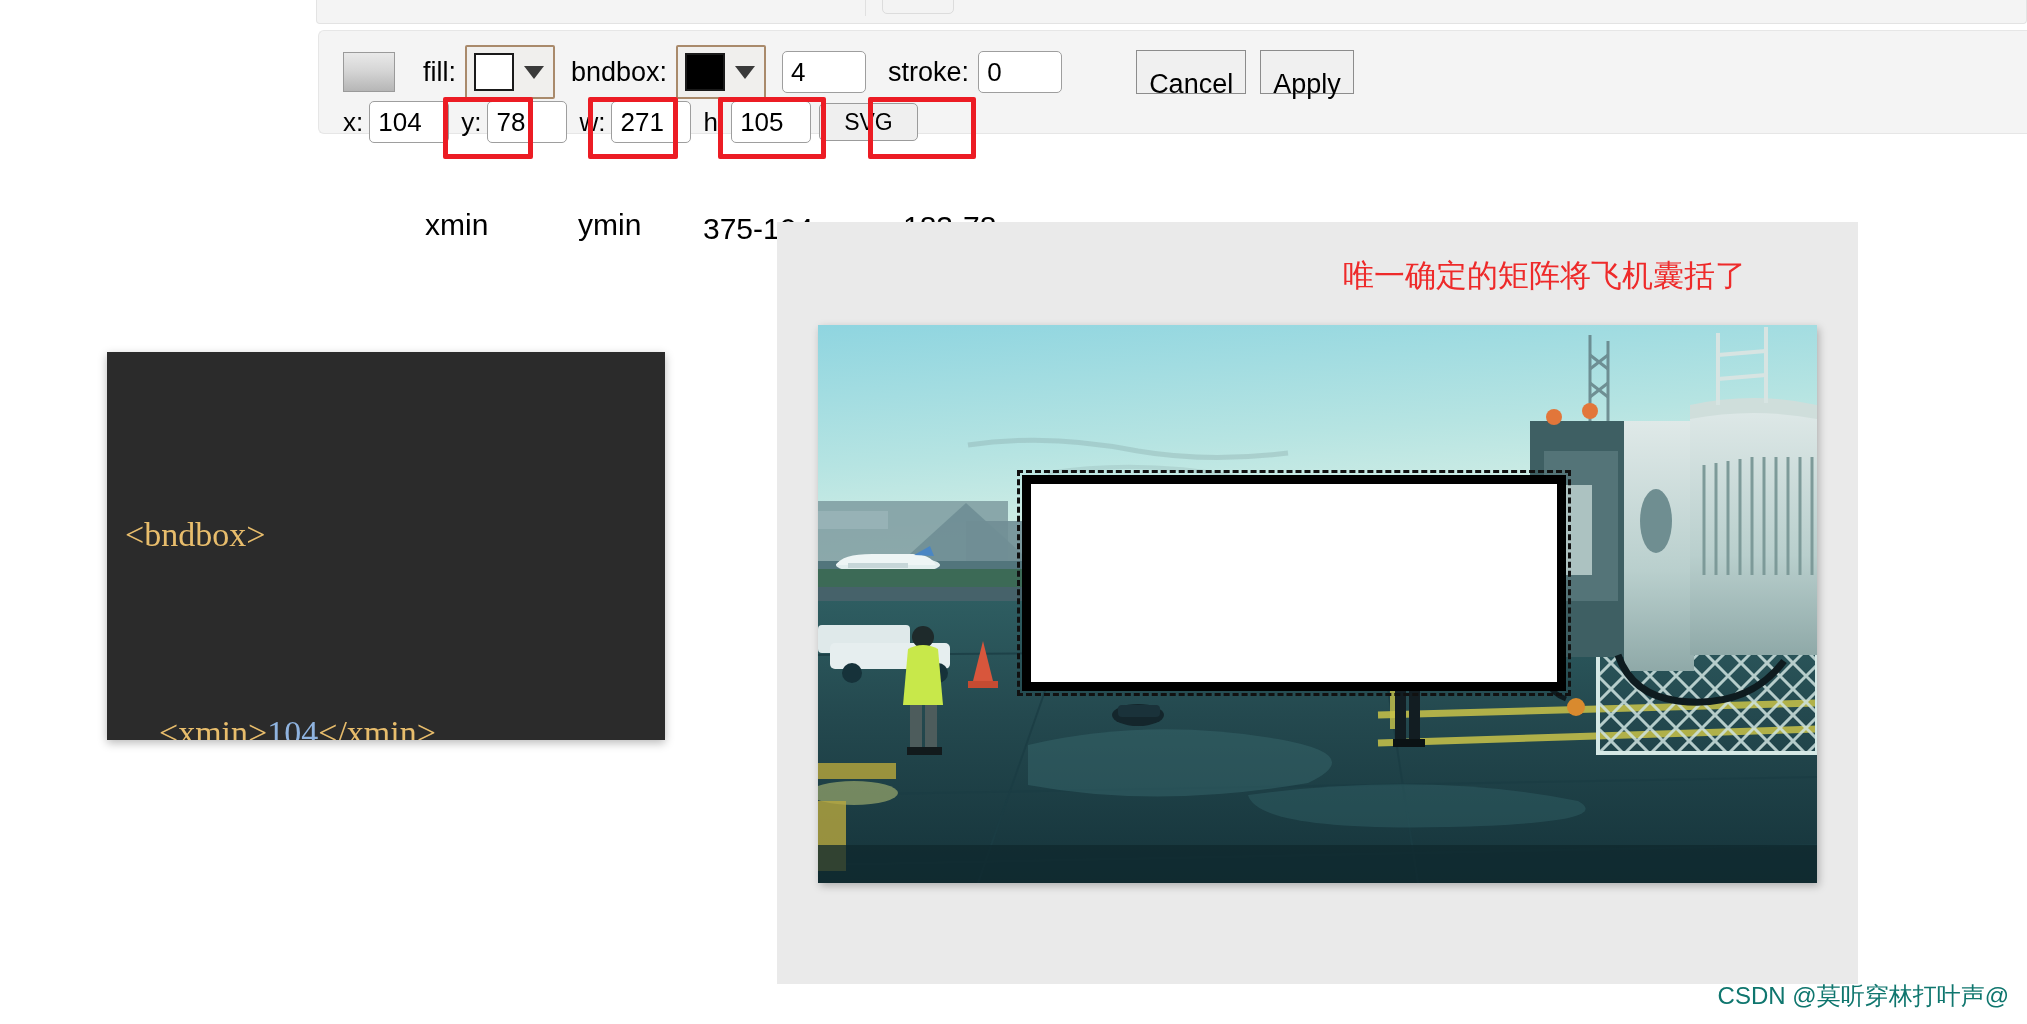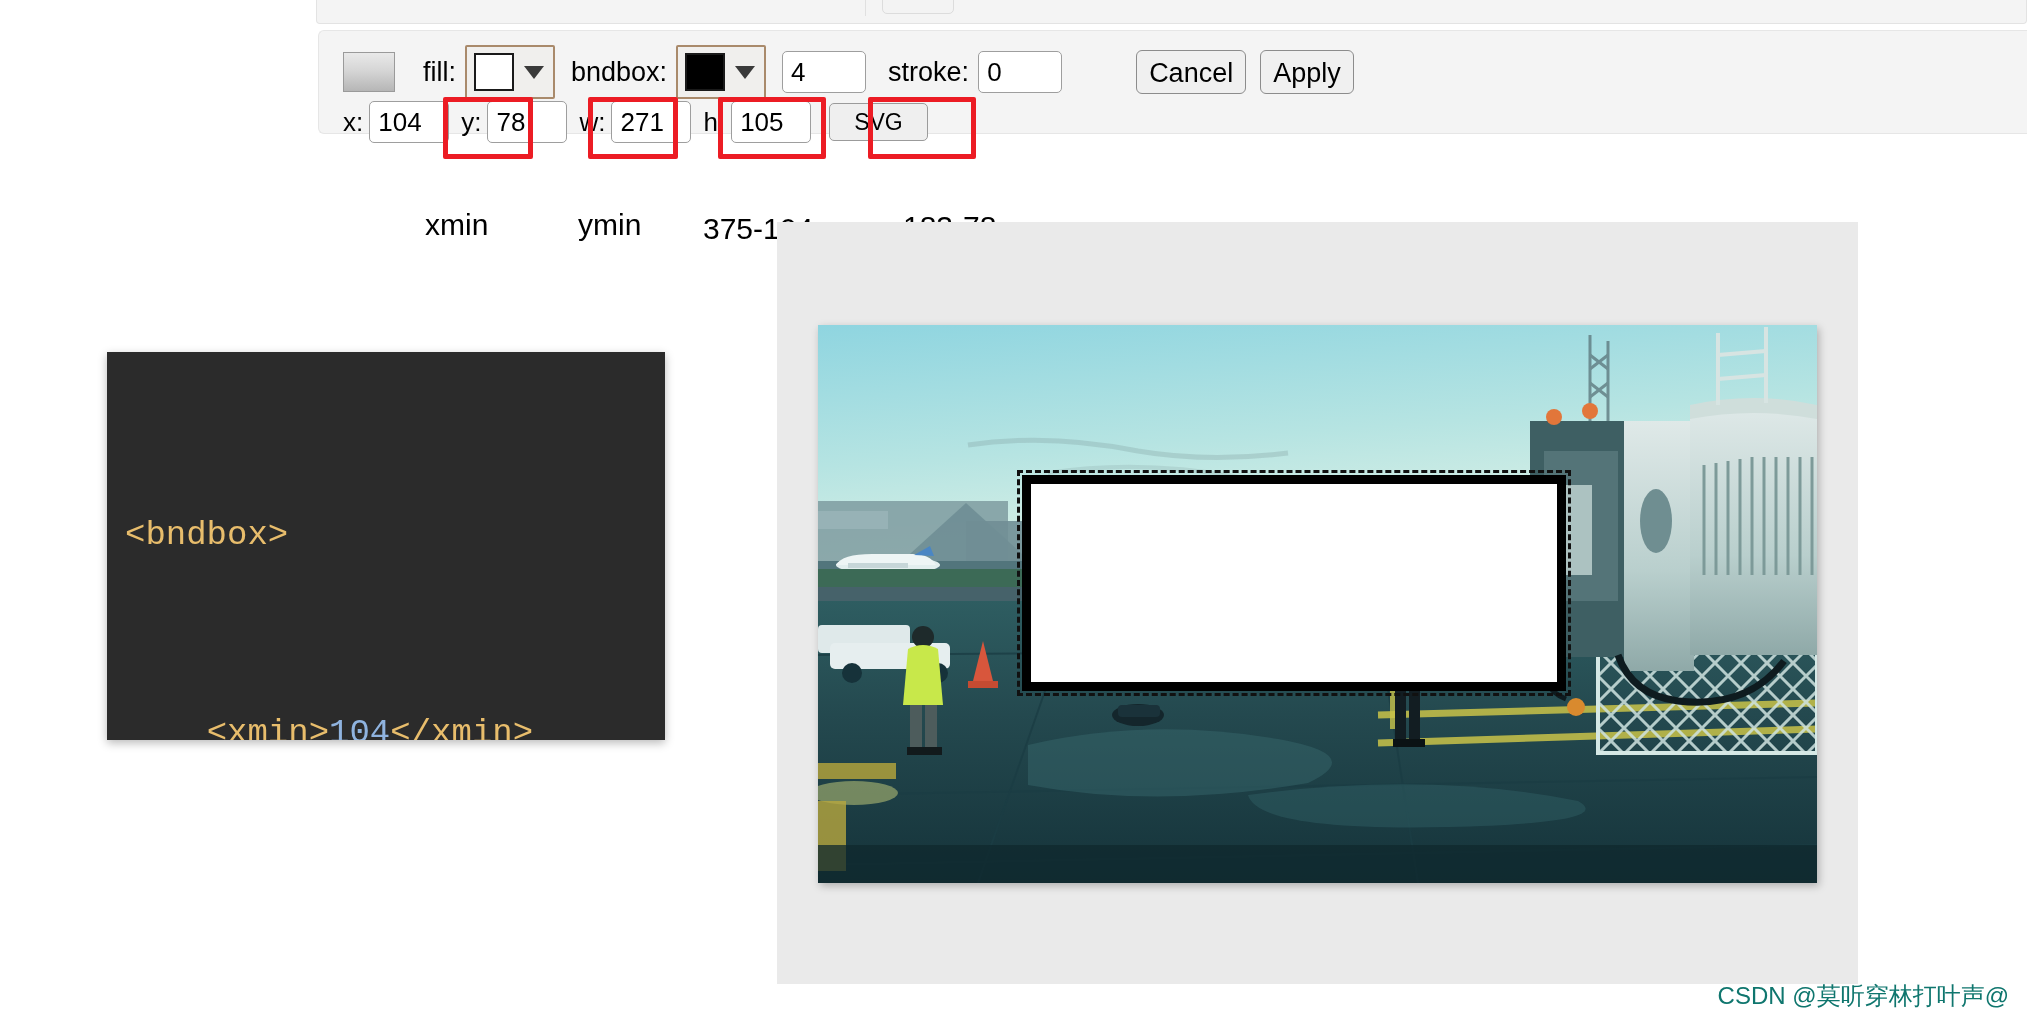--- a/index.html
+++ b/index.html
@@ -85,24 +85,24 @@
     line-height: 40px;
   }
   .w-stroke { width: 84px; margin-right: 22px; }
   .w-radius { width: 84px; }
   .w-num    { width: 80px; }
 
   .btn {
     height: 44px;
     background: #f0f0f0;
     border: 1px solid #8c8c8c;
-    border-radius: 6px;
+    border-radius: 0;
     font-family: "Liberation Sans", sans-serif;
     font-size: 27px; color: #000;
-    padding: 1px 12px;
+    padding: 12px 12px;
     line-height: 42px;
     cursor: pointer;
   }
   .btn-cancel { margin-left: 0; }
   .btn-apply  { margin-left: 14px; }
   .btn-svg {
     height: 38px; font-size: 23px; line-height: 36px; padding: 0 24px;
     background: #efefef; border:1px solid #9b9b9b; border-radius: 5px;
   }
 
@@ -126,21 +126,21 @@
   
   .undo-icon { position: absolute; right: 6px; top: 42px; width: 64px; height: 48px; }
 
   
   .code-card {
     position: absolute; left: 107px; top: 352px;
     width: 558px; height: 388px;
     background: #2b2b2b;
     box-shadow: 0 3px 9px rgba(0,0,0,.28);
     padding: 18px 0 2px 0;
-    font-family: Liberation Mono, monospace;
+    font-family: Liberation Serif, serif;
     font-size: 34px;
     line-height: 66px;
     white-space: pre;
     overflow: hidden;
   }
   .code-line { padding-left: 18px; color: #e8bd6c; }
   .tag { color: #e8bd6c; }
   .num { color: #8fb3df; }
 
   
@@ -234,21 +234,21 @@
       <span class="lbl-sm">x:</span>
       <input class="txtin w-num" style="margin-right: 12px;" value="104">
 
       <span class="lbl-sm">y:</span>
       <input class="txtin w-num" style="margin-right: 12px;" value="78">
 
       <span class="lbl-sm">w:</span>
       <input class="txtin w-num" style="margin-right: 12px;" value="271">
 
       <span class="lbl-sm">h:</span>
-      <input class="txtin w-num" style="margin-right: 18px;" value="105">
+      <input class="txtin w-num" style="margin-right: 8px;" value="105">
 
       <button class="btn btn-svg">SVG</button>
     </div>
   </div>
 
   <div class="redbox" style="left:443px; top:97px;  width:90px;  height:62px;"></div>
   <div class="redbox" style="left:588px; top:97px;  width:90px;  height:62px;"></div>
   <div class="redbox" style="left:718px; top:97px;  width:108px; height:62px;"></div>
   <div class="redbox" style="left:868px; top:97px;  width:108px; height:62px;"></div>
 
@@ -261,20 +261,21 @@
     <div class="code-line"><span class="tag">&lt;bndbox&gt;</span></div>
     <div class="code-line">    <span class="tag">&lt;xmin&gt;</span><span class="num">104</span><span class="tag">&lt;/xmin&gt;</span></div>
     
     
     
     
   </div>
 
   <div class="canvas"></div>
 
+  <div class="canvas-title">唯一确定的矩阵将飞机囊括了</div>
 
   <div class="photo">
     <svg width="999" height="558" viewBox="0 0 999 558" style="position:absolute;left:0;top:0">
       <defs>
         <linearGradient id="sky" x1="0" y1="0" x2="0.25" y2="1">
           <stop offset="0%" stop-color="#8fd5e0"></stop>
           <stop offset="45%" stop-color="#b6e4e2"></stop>
           <stop offset="78%" stop-color="#d9f0e6"></stop>
           <stop offset="100%" stop-color="#cfe7dd"></stop>
         </linearGradient>

